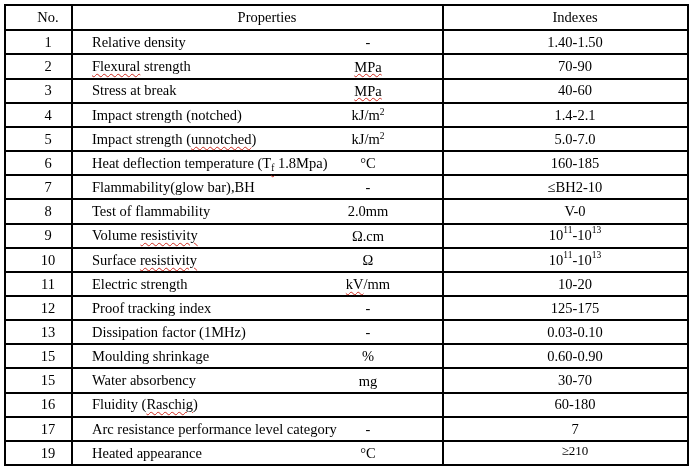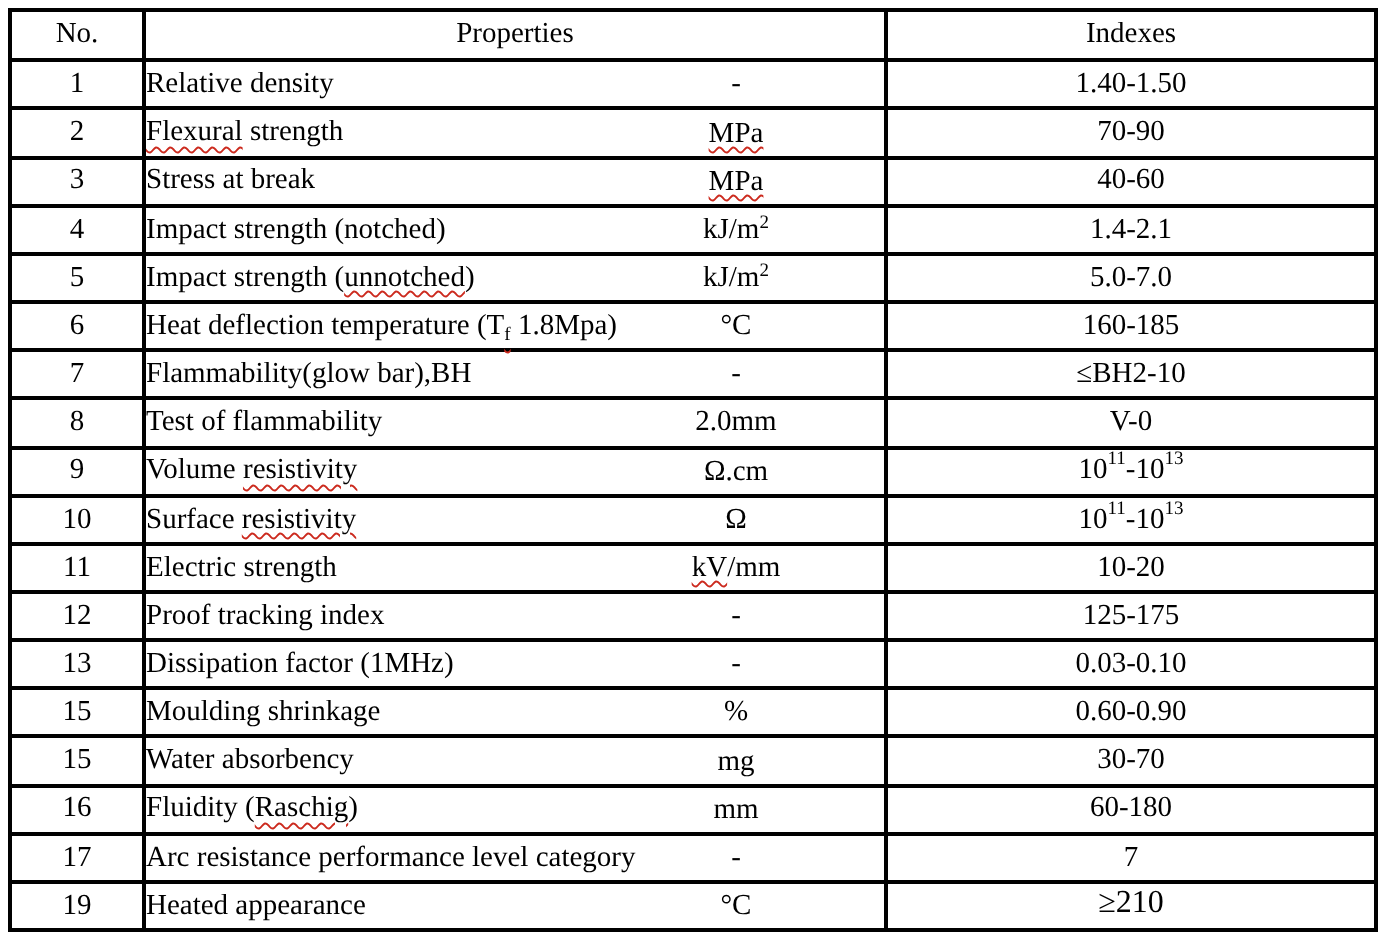--- a/index.html
+++ b/index.html
@@ -35,20 +35,21 @@
     border-bottom: 2px solid #000000;
     flex: 1;
     min-height: 0;
   }
   .row:last-child { border-bottom: none; }
   .row.header { flex: 1.05; }
   .cell {
     font-size: 14.5px;
     line-height: 1;
     overflow: visible;
+    padding-left: 19px;
   }
   .c-no {
     display: flex;
     align-items: center;
     justify-content: center;
     border-right: 2px solid #000000;
   }
   .c-prop {
     position: relative;
     display: flex;
@@ -82,21 +83,21 @@
   .sup {
     font-size: 9.5px;
     position: relative;
     top: -4.5px;
   }
   .sub {
     font-size: 9.5px;
     position: relative;
     top: 3.5px;
   }
-  .small { font-size: 16px; }
+  .small { font-size: 13px; }
   .squiggle {
     text-decoration-line: underline;
     text-decoration-style: wavy;
     text-decoration-color: #cc2a1e;
     text-decoration-thickness: 1px;
     text-underline-offset: 2px;
   }
 </style>
 </head>
 <body>
@@ -262,21 +263,20 @@
           <span class="prop-unit"><span>mg</span></span>
         </div>
         <div class="cell c-idx">
           <span>30-70</span>
         </div>
       </div>
       <div class="row">
         <div class="cell c-no">16</div>
         <div class="cell c-prop">
           <span class="prop-name"><span>Fluidity (</span><span class="squiggle">Raschig</span><span>)</span></span>
-          <span class="prop-unit"><span>mm</span></span>
         </div>
         <div class="cell c-idx">
           <span>60-180</span>
         </div>
       </div>
       <div class="row">
         <div class="cell c-no">17</div>
         <div class="cell c-prop">
           <span class="prop-name"><span>Arc resistance performance level category</span></span>
           <span class="prop-unit"><span>-</span></span>

